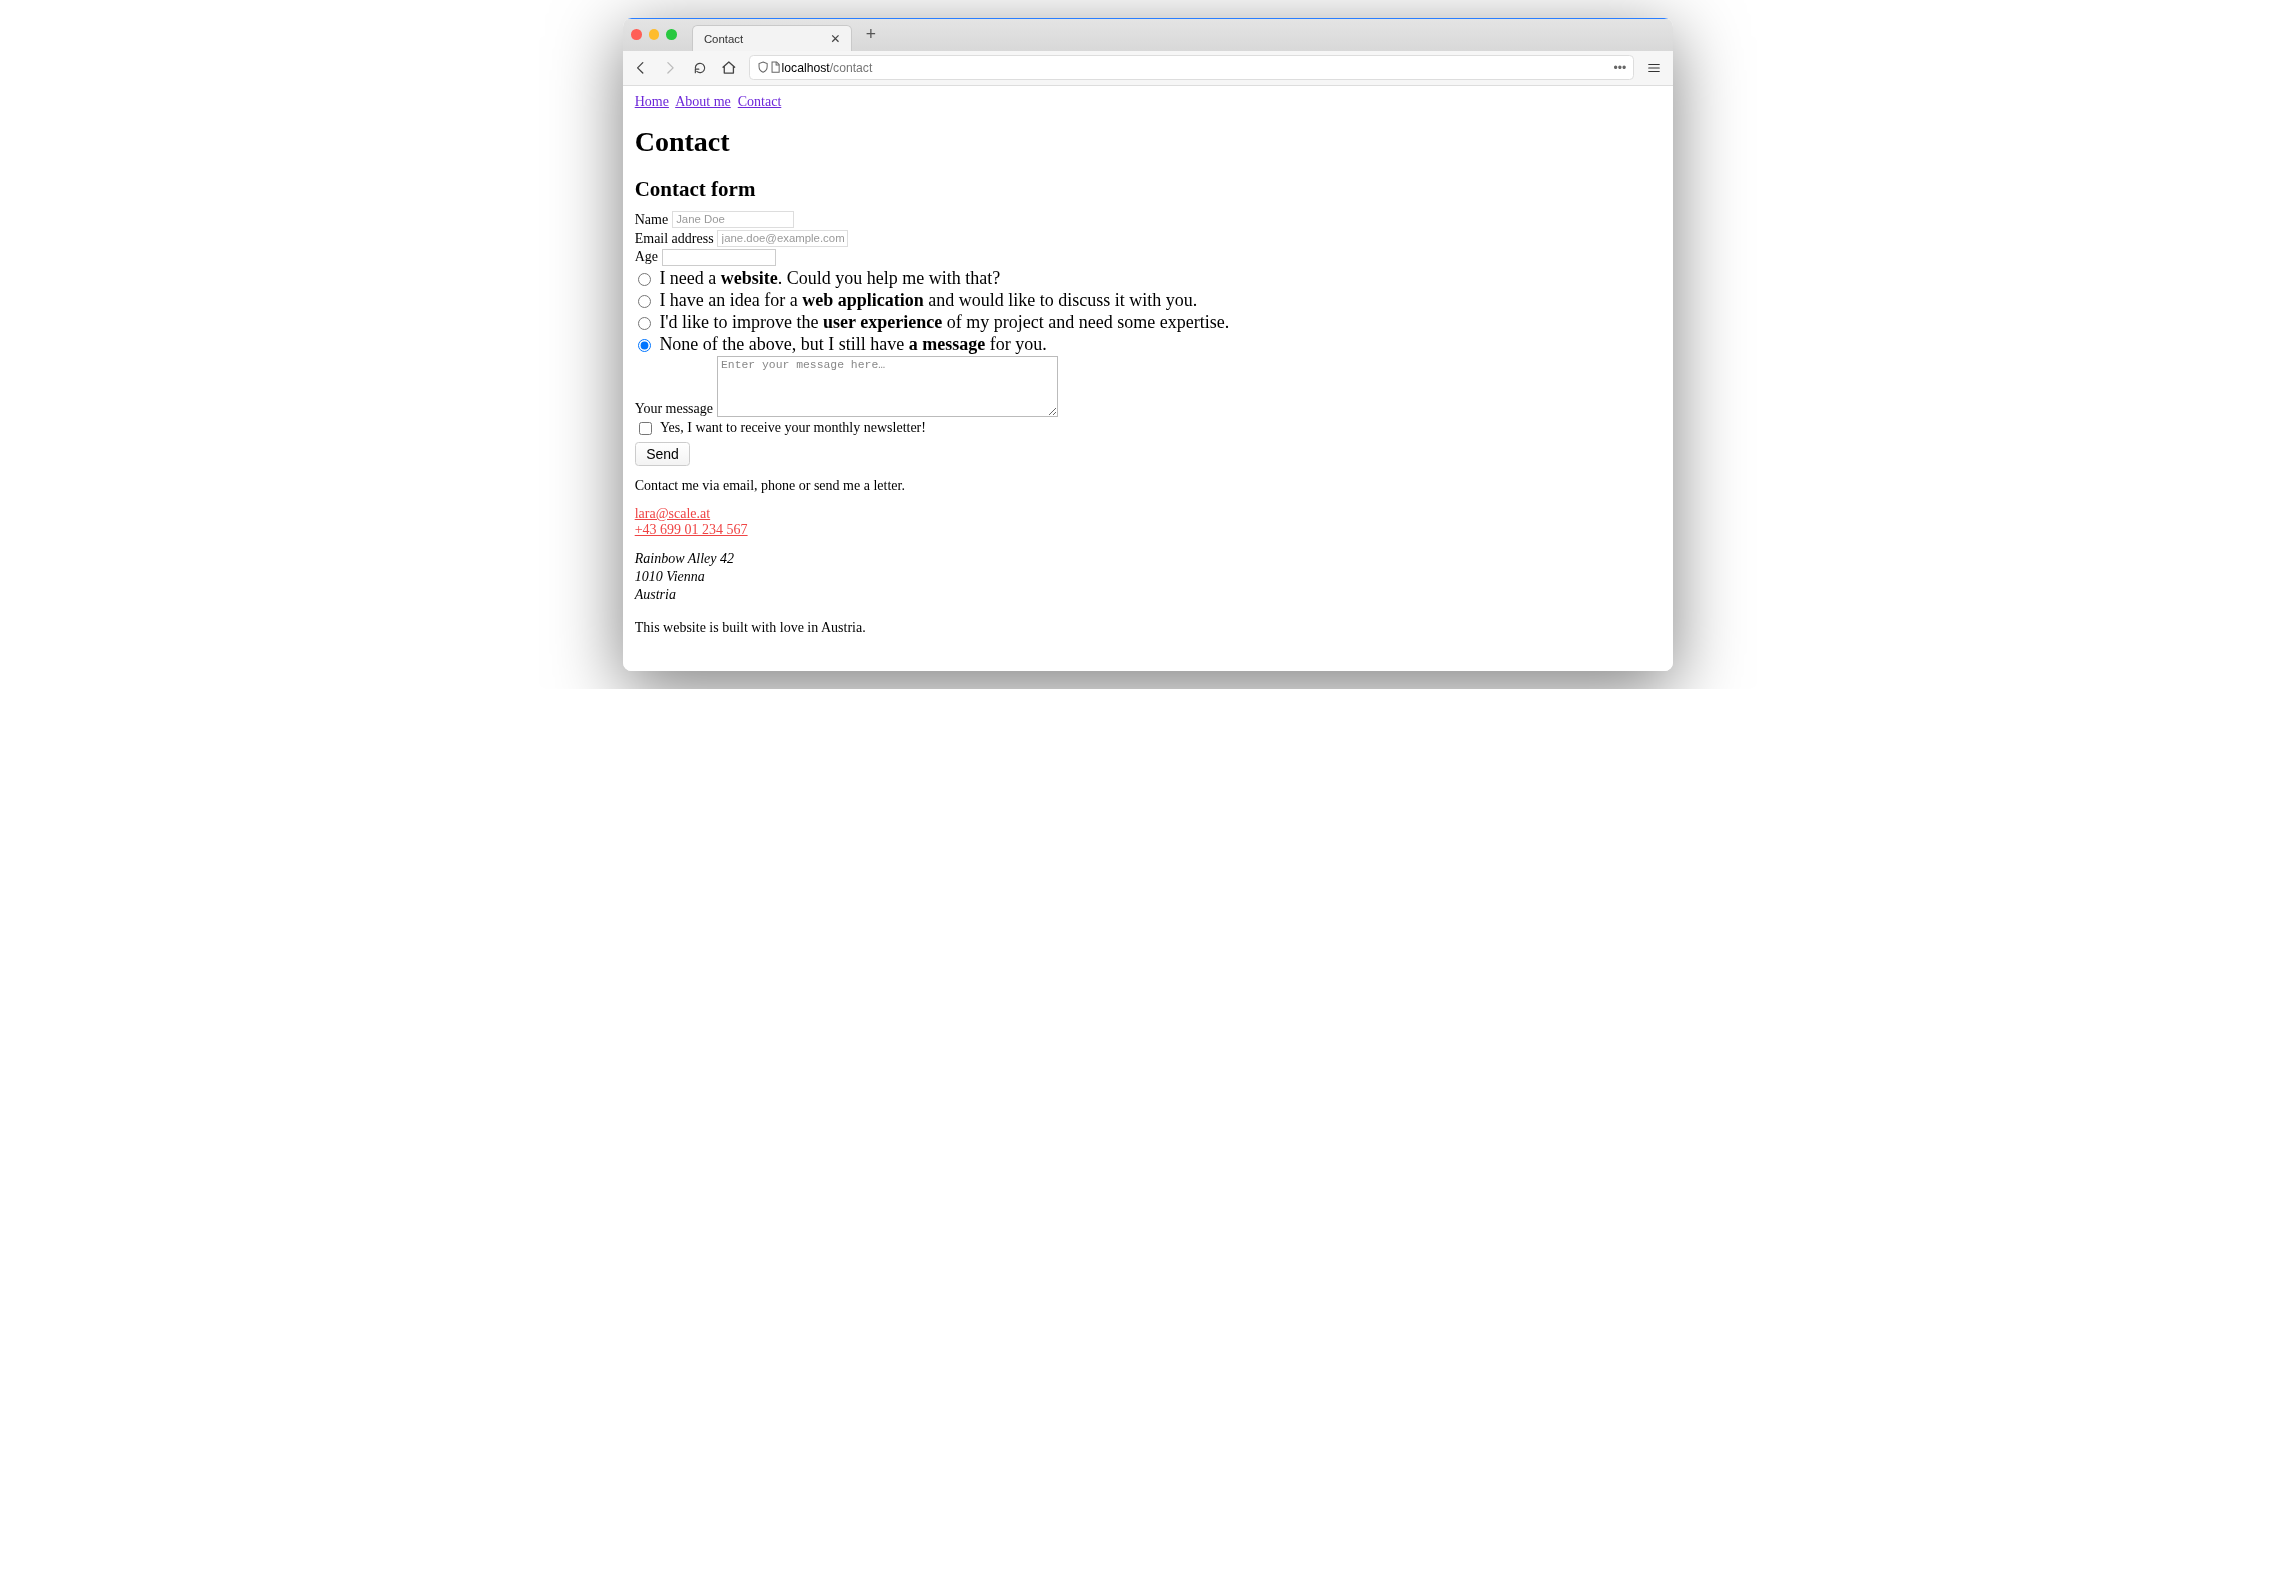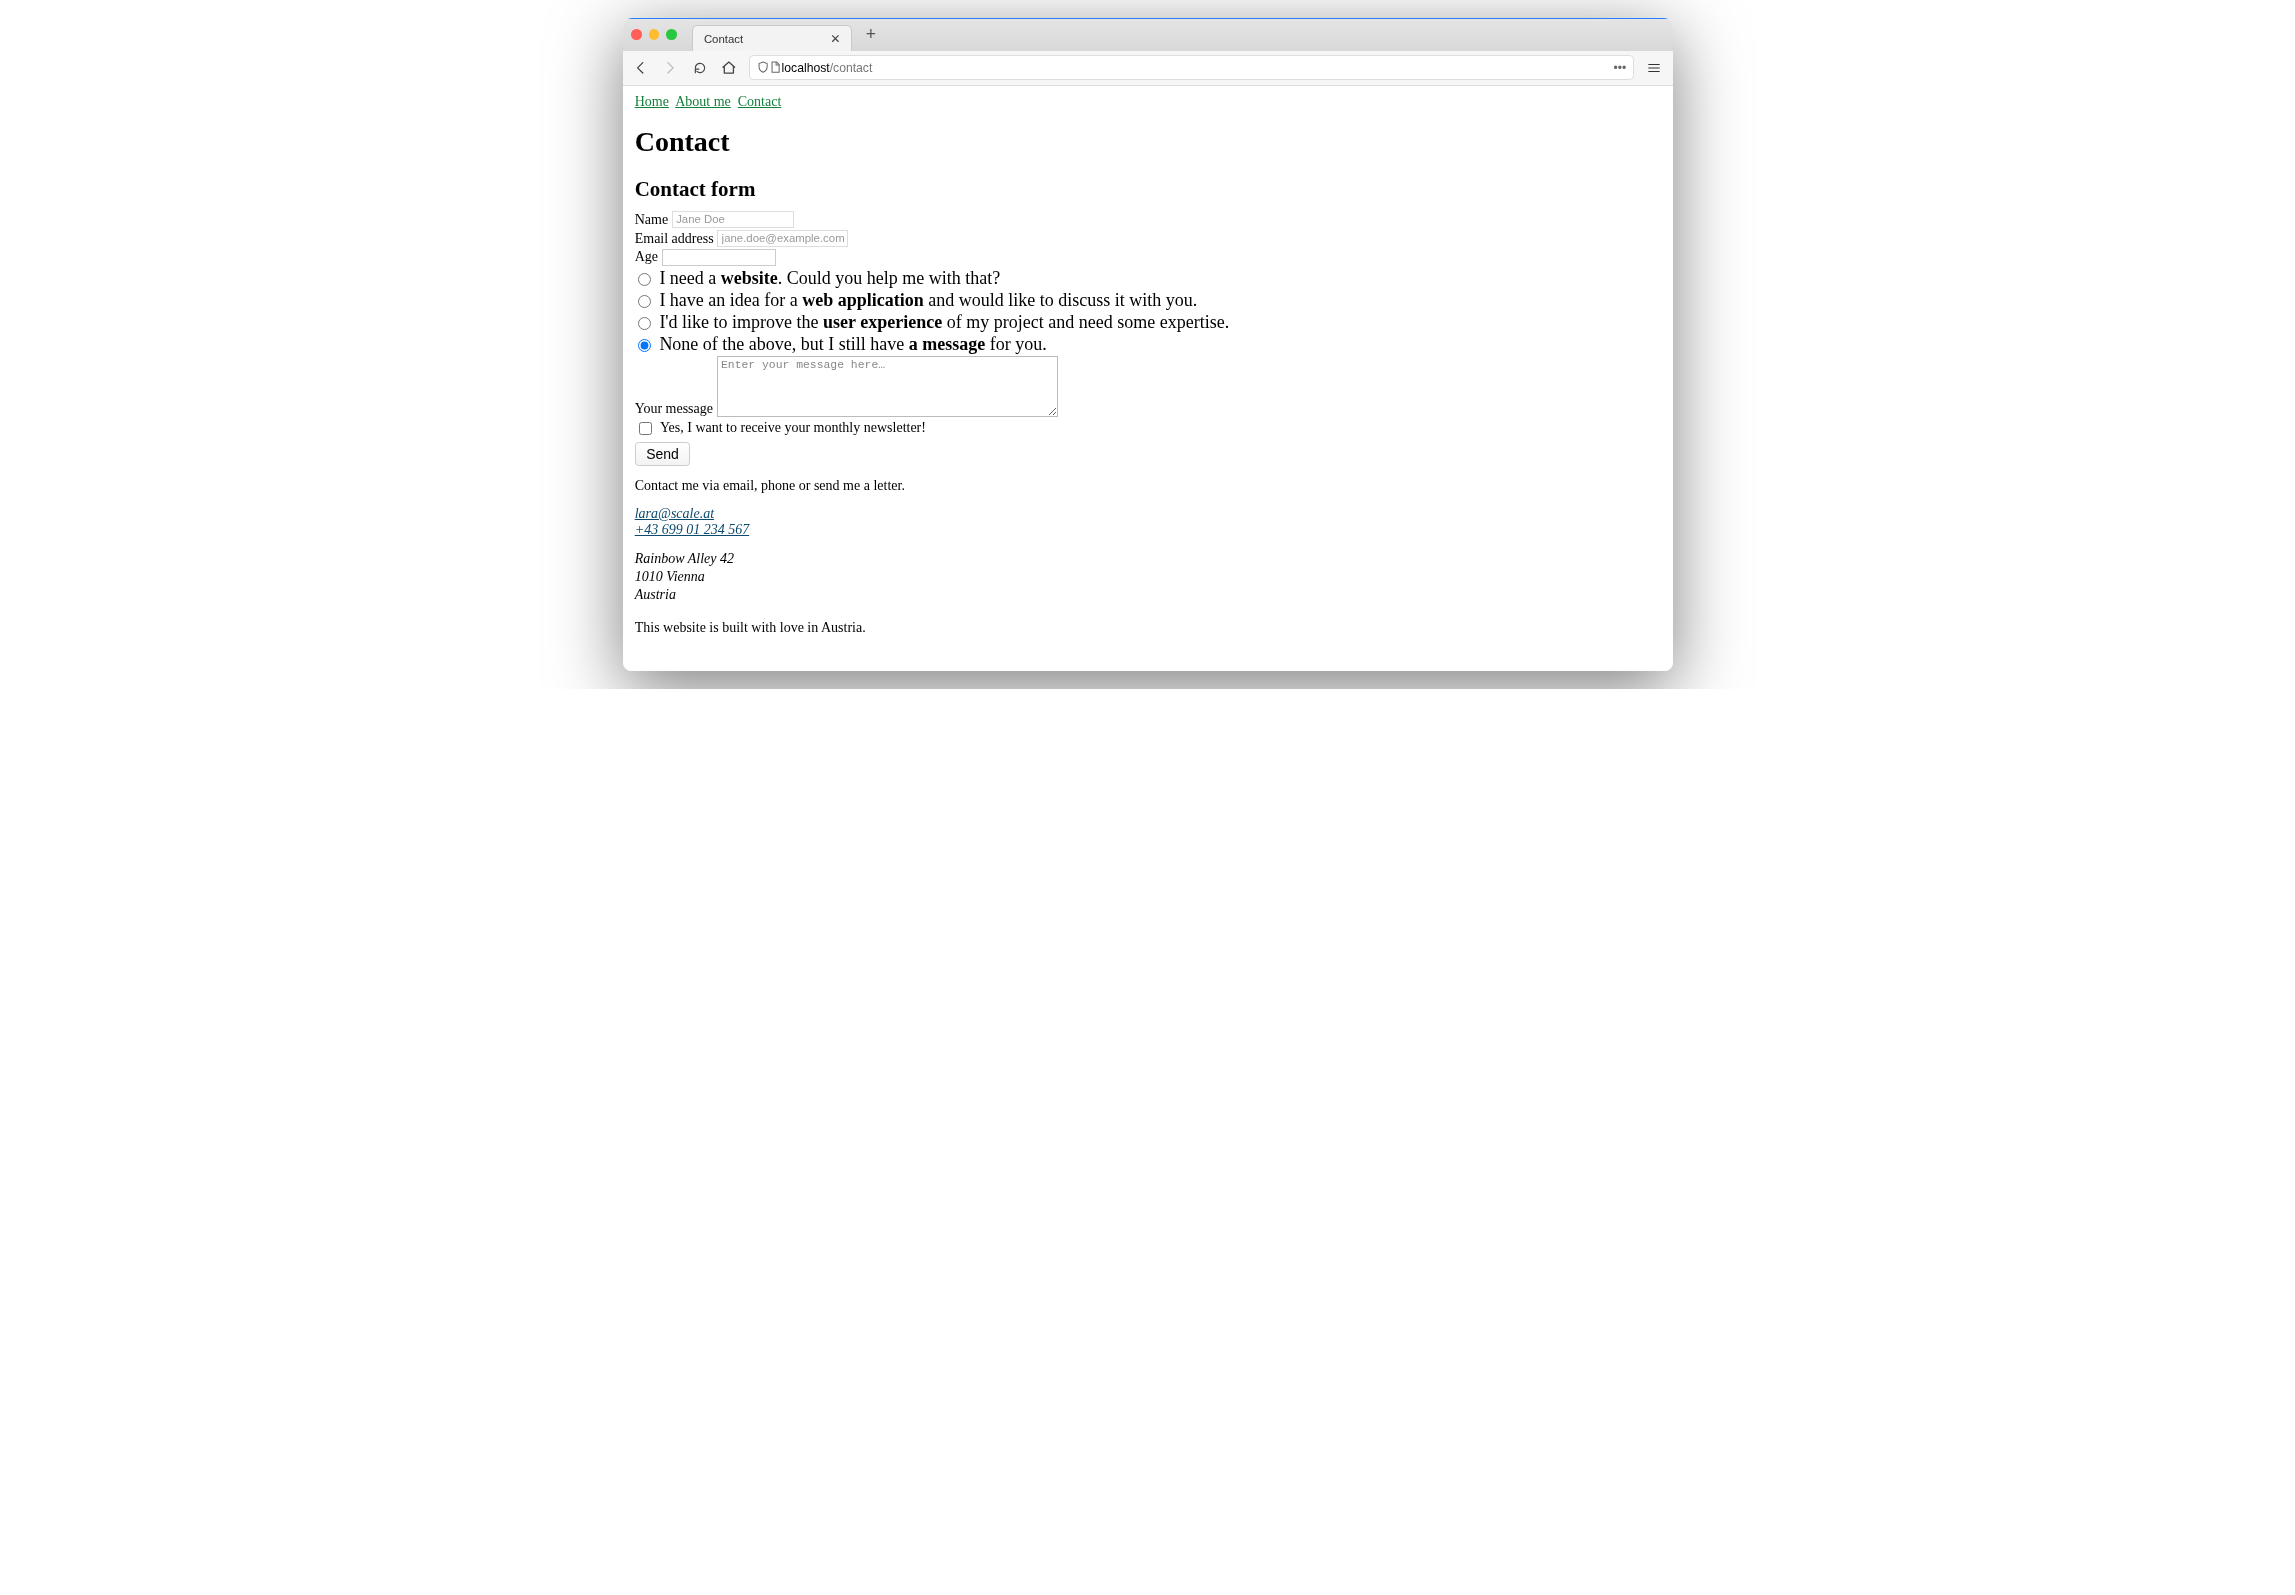--- a/index.html
+++ b/index.html
@@ -81,21 +81,21 @@
     }
     svg { display: block; }
     
     .page {
       padding: 8.7px 12.2px 35px 12.2px;
       background: #fff;
       font-family: "Times New Roman", Times, serif;
       font-size: 14px;
       color: #000;
     }
-    .nav a { color: #15803d; text-decoration: underline; margin-right: 3.5px; }
+    .nav a { color: #6d28d9; text-decoration: underline; margin-right: 3.5px; }
     h1 { font-size: 28px; font-weight: bold; margin: 15.7px 0 7px; }
     h2 { font-size: 21px; font-weight: bold; margin: 19px 0 8.7px; }
     .form-row { margin: 1.7px 0; }
     .form-row label { font-size: 14px; }
     .text-input {
       border: 0.9px solid #ddd;
       background: #fff;
       padding: 1.7px 3.5px;
       font-size: 11.4px;
       font-family: -apple-system, sans-serif;
@@ -127,21 +127,21 @@
       font-family: -apple-system, sans-serif;
       font-size: 14px;
       padding: 2.6px 10.5px;
       border: 0.9px solid #ccc;
       border-radius: 3.5px;
       background: linear-gradient(#fff, #f3f3f3);
       cursor: pointer;
       margin-top: 3.5px;
     }
     .contact-data p { margin: 12.2px 0; }
-    .contact-data a { color: #0c4a6e; font-style: italic; text-decoration: underline; }
+    .contact-data a { color: #ef4444; text-decoration: underline; }
     .address { font-style: italic; line-height: 1.3; }
     .footer-text { font-size: 14px; margin-top: 15.7px; }
   </style>
 </head>
 <body>
 
 <div class="window">
 
   <div class="titlebar">
     <div class="traffic-lights">

